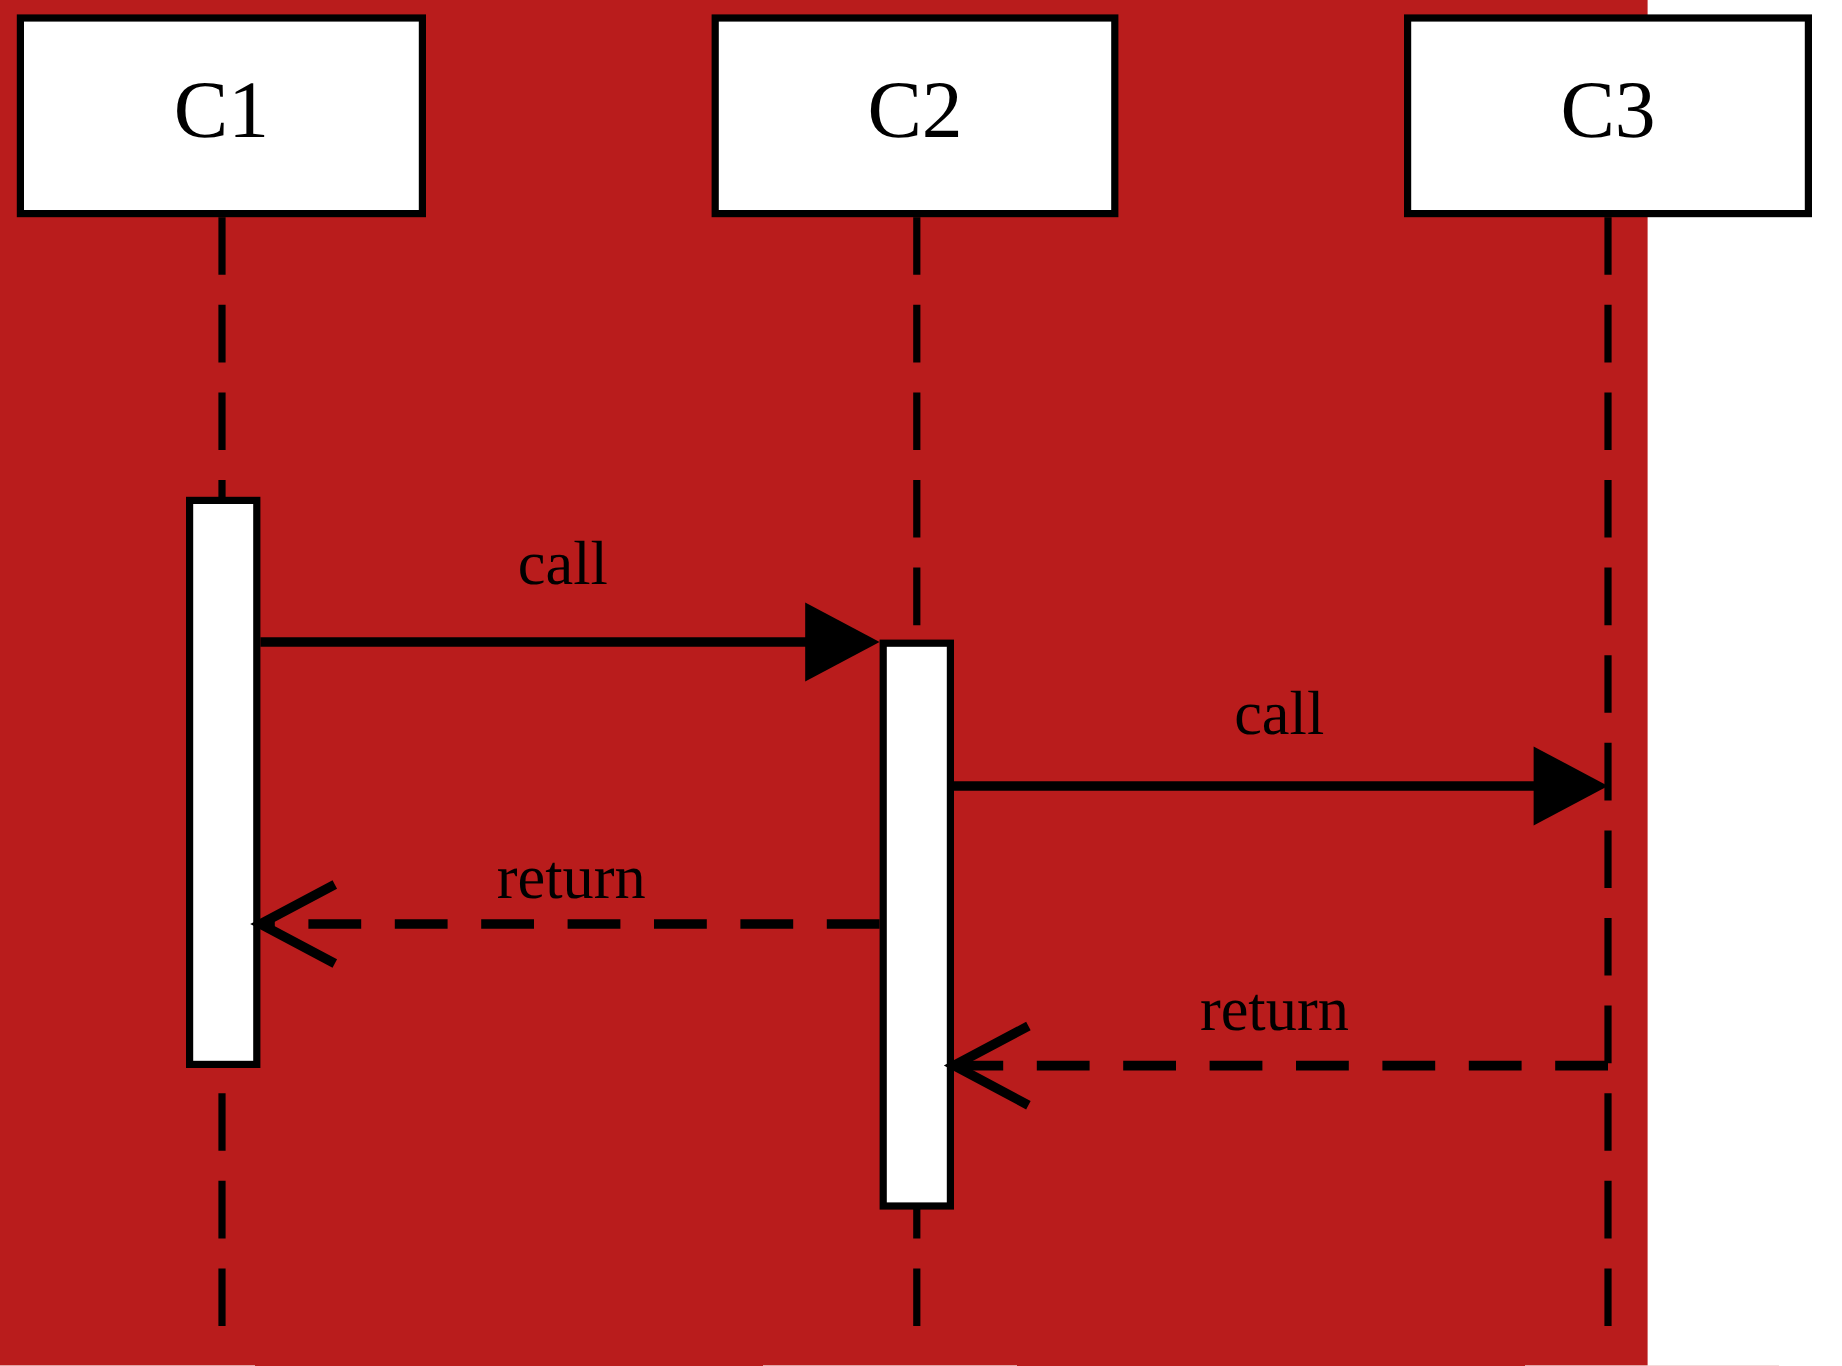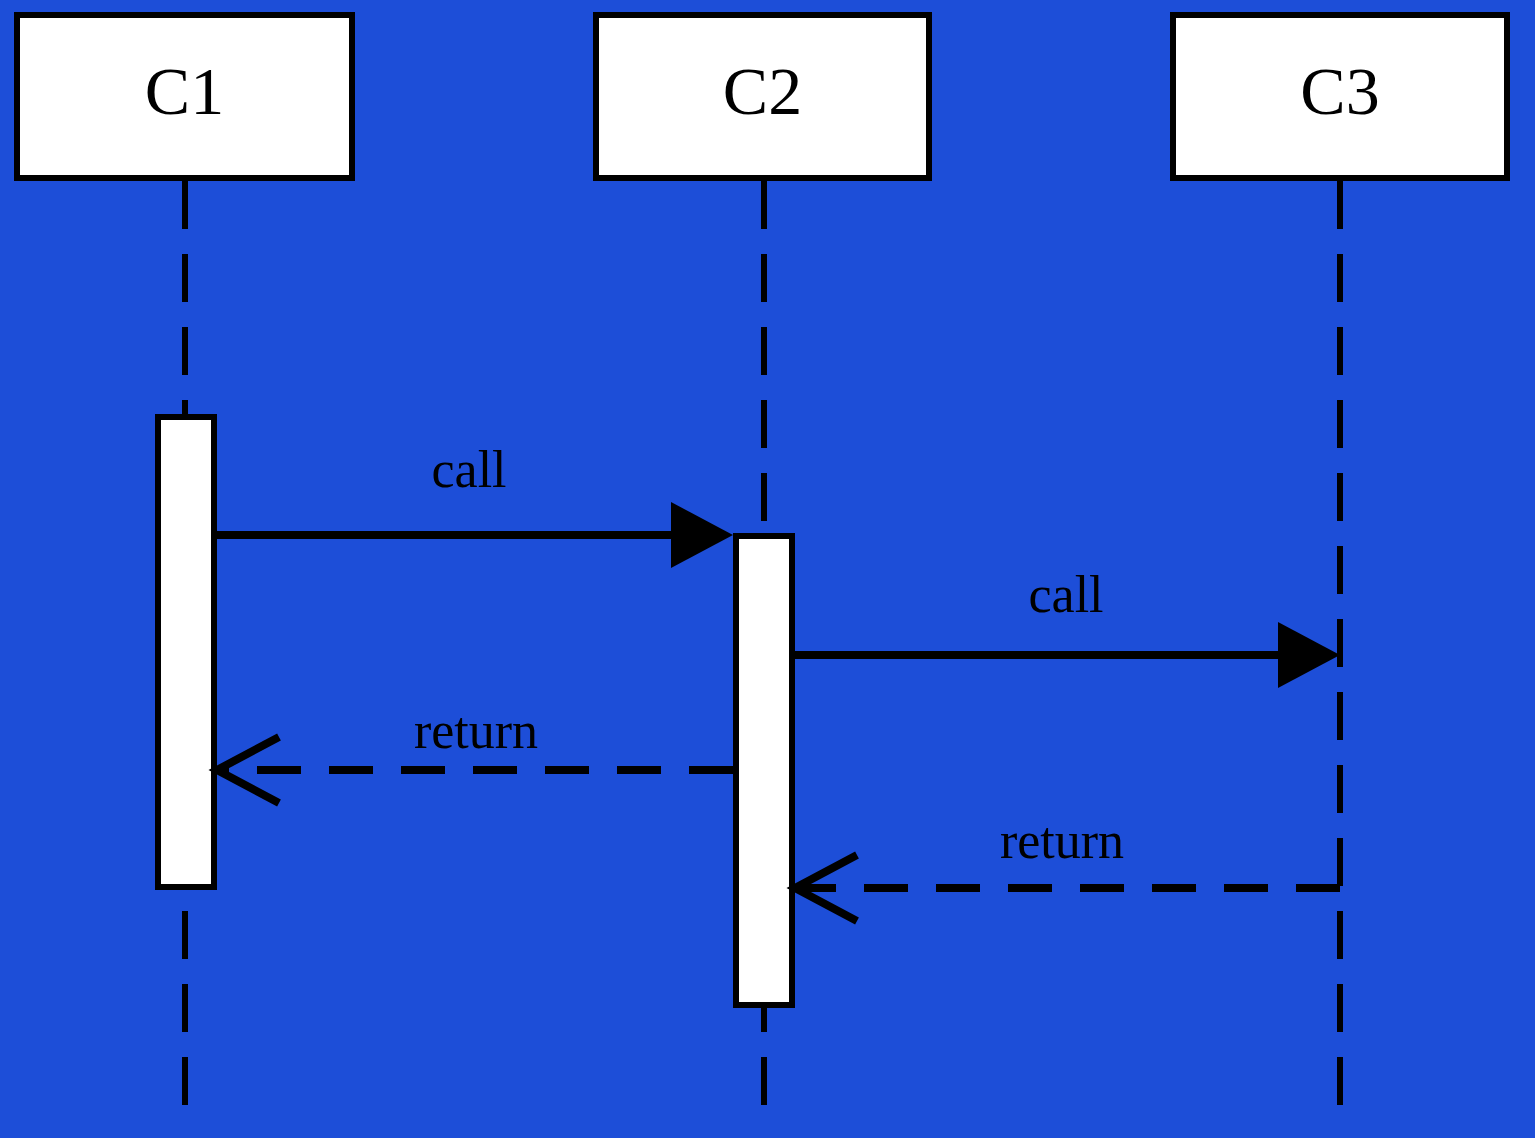--- a/index.html
+++ b/index.html
@@ -9,23 +9,23 @@
     background: #ffffff;
   }
   body {
     width: 1535px;
     height: 1138px;
     overflow: hidden;
     font-family: "Liberation Serif", "DejaVu Serif", serif;
   }
   #diagram-root {
     position: relative;
-    width: 1535px;
+    width: 1373px;
     height: 1138px;
-    background: #1d4ed8;
+    background: #b91c1c;
   }
   svg#sequence-diagram {
     display: block;
     width: 1535px;
     height: 1138px;
   }
   .lifeline-box-rect {
     fill: #ffffff;
   }
   .lifeline-box-label {

